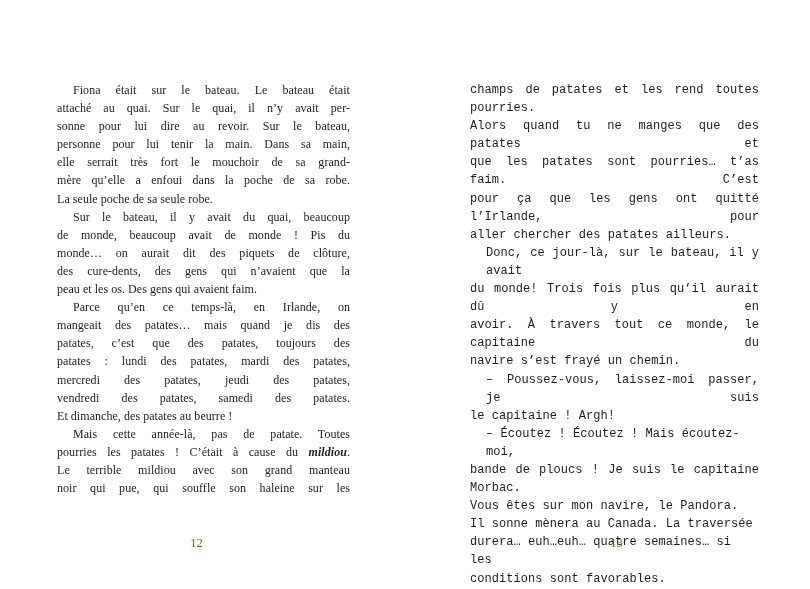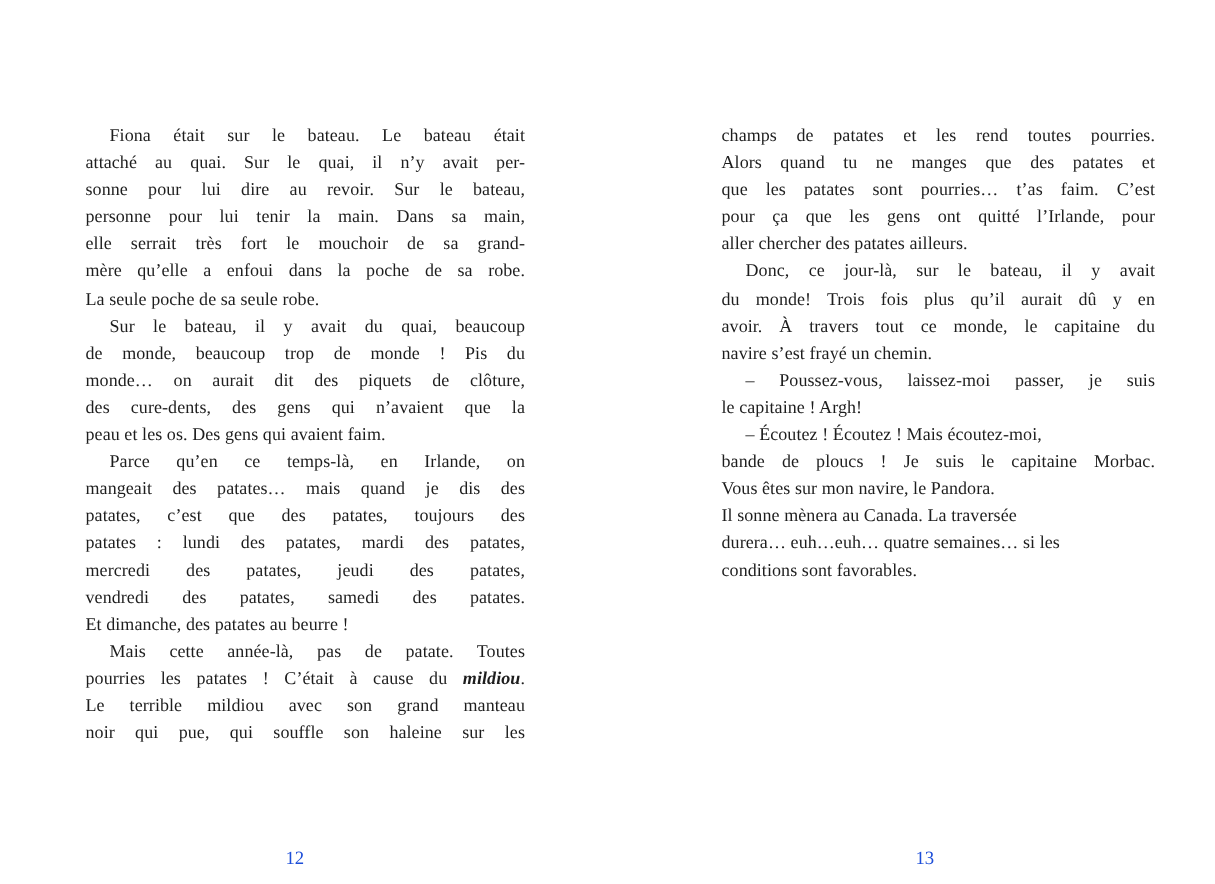--- a/index.html
+++ b/index.html
@@ -12,54 +12,54 @@
     overflow: hidden;
   }
   .page-text {
     position: absolute;
     top: 81px;
     font-size: 12px;
     line-height: 18.1px;
     letter-spacing: 0.05px;
   }
   #left-col  { left: 57px;  width: 293px; }
-  #right-col { left: 481px; width: 289px; }
+  #right-col { left: 470px; width: 289px; font-family: Liberation Mono, monospace; }
   .para { margin: 0; }
   .para.gap { margin-top: 18.1px; }
   .line { text-align: left; }
   .line.just { text-align: justify; text-align-last: justify; }
   .line.ind { padding-left: 16px; }
   .bi { font-weight: bold; font-style: italic; }
   .folio {
     position: absolute;
-    top: 565px;
+    top: 536px;
     font-size: 12.5px;
     text-align: center;
-    color: #1d4ed8;
+    color: #4d7c0f;
   }
   #folio-left  { left: 50px;  width: 293px; }
   #folio-right { left: 472px; width: 289px; }
 </style>
 </head>
 <body>
 
 <div>
   <div id="left-col" class="page-text">
       <div class="para">
         <div class="line just ind">Fiona était sur le bateau. Le bateau était</div>
         <div class="line just">attaché au quai. Sur le quai, il n’y avait per-</div>
         <div class="line just">sonne pour lui dire au revoir. Sur le bateau,</div>
         <div class="line just">personne pour lui tenir la main. Dans sa main,</div>
         <div class="line just">elle serrait très fort le mouchoir de sa grand-</div>
         <div class="line just">mère qu’elle a enfoui dans la poche de sa robe.</div>
         <div class="line">La seule poche de sa seule robe.</div>
       </div>
       <div class="para">
         <div class="line just ind">Sur le bateau, il y avait du quai, beaucoup</div>
-        <div class="line just">de monde, beaucoup trop de monde ! Pis du</div>
+        <div class="line just">de monde, beaucoup avait de monde ! Pis du</div>
         <div class="line just">monde… on aurait dit des piquets de clôture,</div>
         <div class="line just">des cure-dents, des gens qui n’avaient que la</div>
         <div class="line">peau et les os. Des gens qui avaient faim.</div>
       </div>
       <div class="para">
         <div class="line just ind">Parce qu’en ce temps-là, en Irlande, on</div>
         <div class="line just">mangeait des patates… mais quand je dis des</div>
         <div class="line just">patates, c’est que des patates, toujours des</div>
         <div class="line just">patates : lundi des patates, mardi des patates,</div>
         <div class="line just">mercredi des patates, jeudi des patates,</div>

